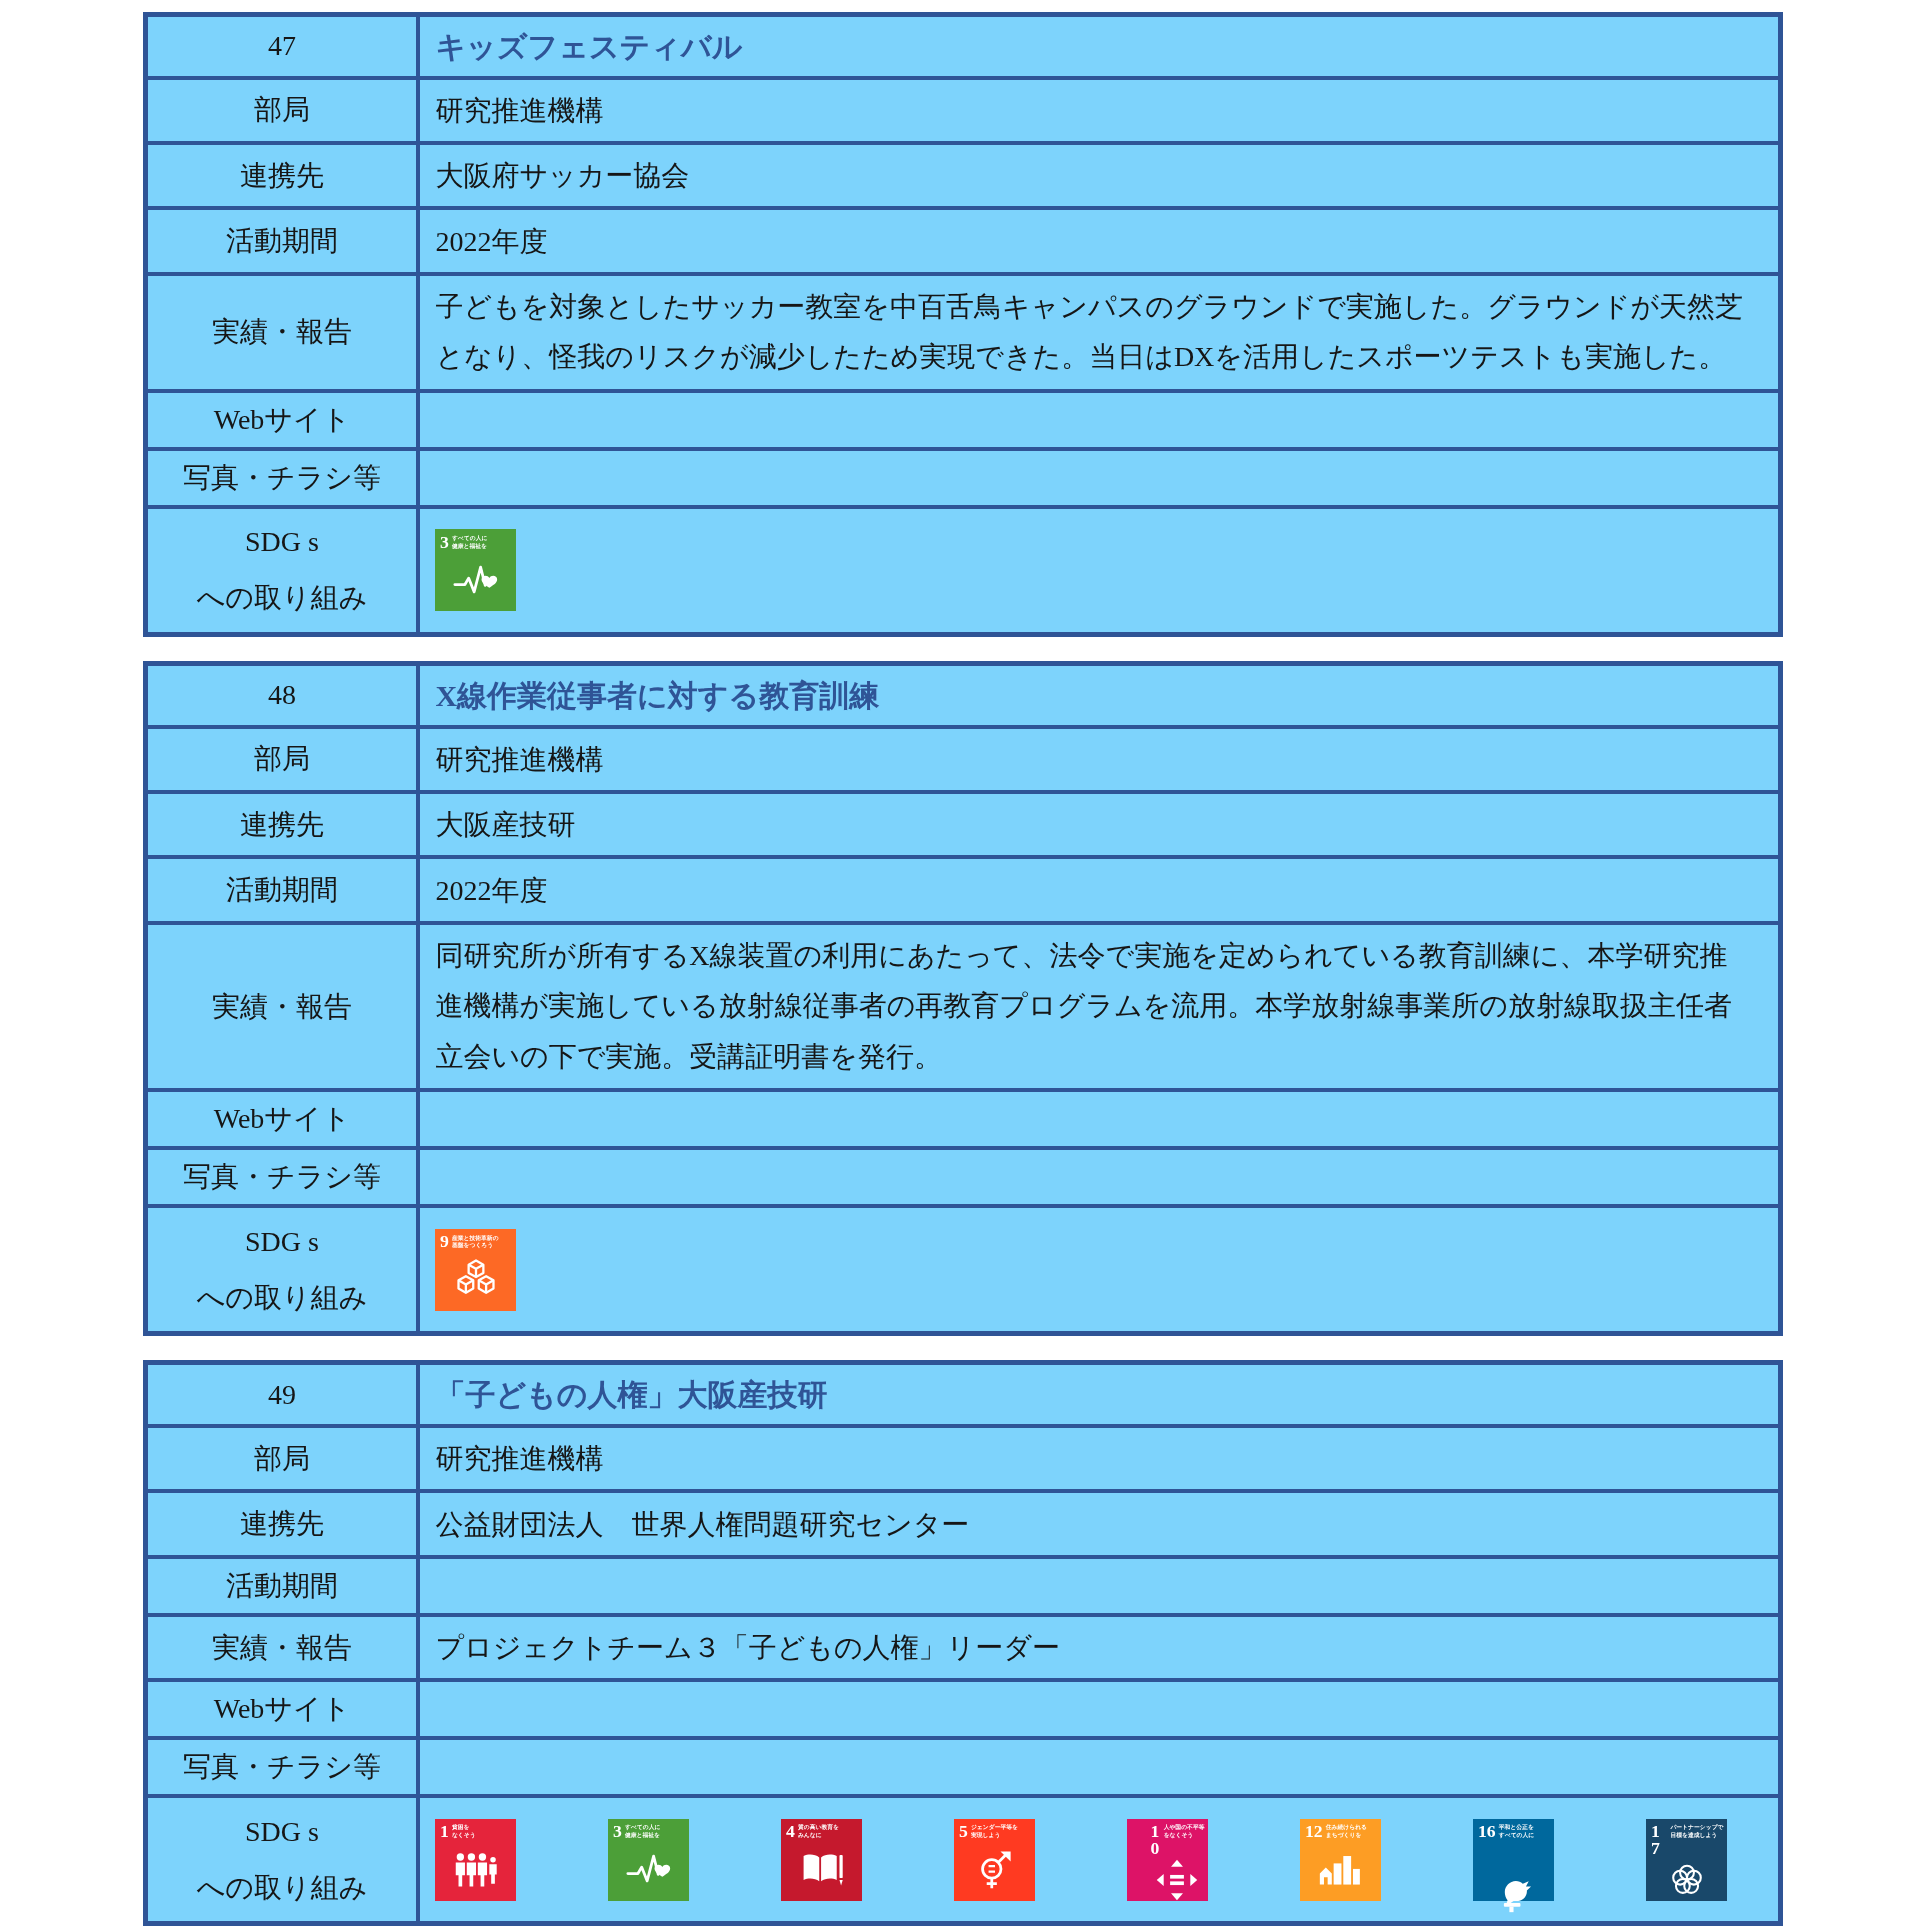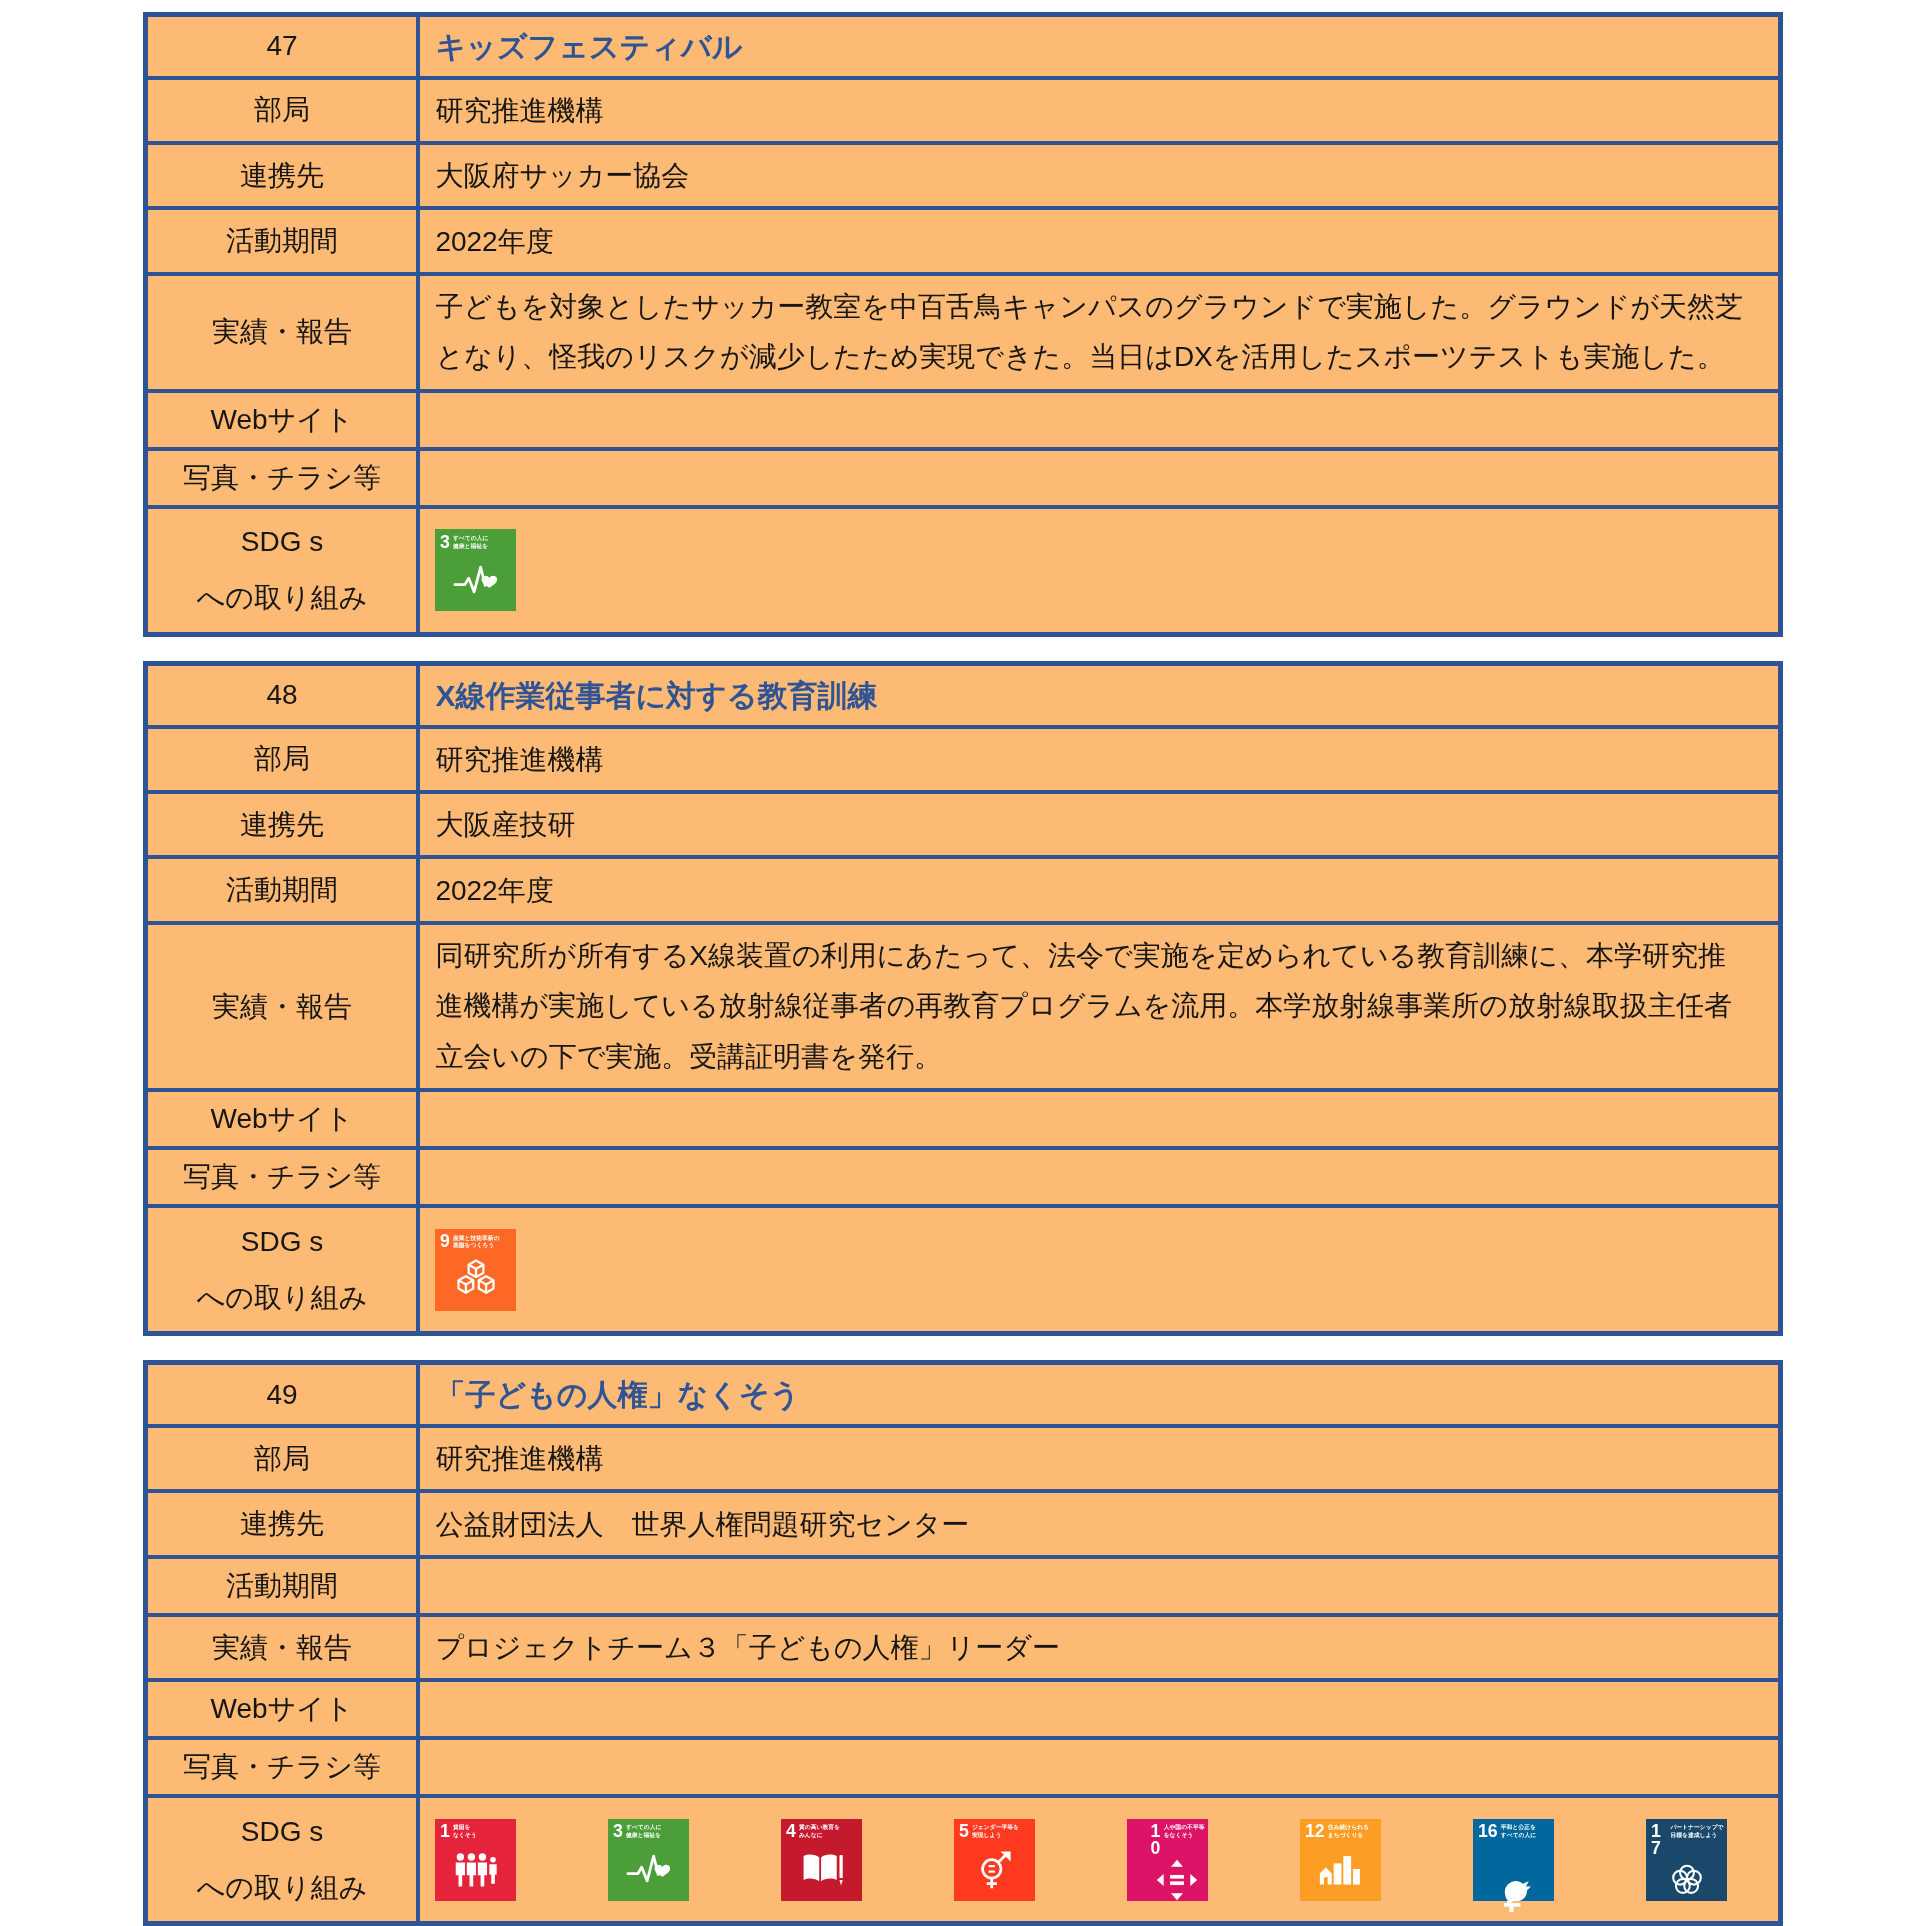--- a/index.html
+++ b/index.html
@@ -10,21 +10,22 @@
     background:#ffffff;
     font-family:"Liberation Sans","DejaVu Sans",sans-serif;
     color:#161616;
     font-size:28px;
     padding:11.6px 0 9.2px 0;
   }
   .card{
     width:1640px;
     margin:0 0 24px 143px;
     border:5.4px solid var(--blue);
-    background:#fdba74;
+    background:#7dd3fc;
+    font-family:Liberation Serif, serif;
   }
   .row{
     display:flex;
     min-height:58px;
     border-top:4.6px solid var(--blue);
   }
   .row:first-child{border-top:none;}
   .cell{
     display:flex;
     align-items:center;
@@ -205,21 +206,21 @@
             </svg>
           </div>
         </div>
       </div>
   </div>
 </section>
 
 <section class="card">
   <div class="row title-row">
     <div class="cell label-cell">49</div>
-    <div class="cell value-cell">「子どもの人権」なくそう</div>
+    <div class="cell value-cell">「子どもの人権」大阪産技研</div>
   </div>
   <div class="row">
     <div class="cell label-cell">部局</div>
     <div class="cell value-cell">研究推進機構</div>
   </div>
   <div class="row">
     <div class="cell label-cell">連携先</div>
     <div class="cell value-cell">公益財団法人　世界人権問題研究センター</div>
   </div>
   <div class="row">

